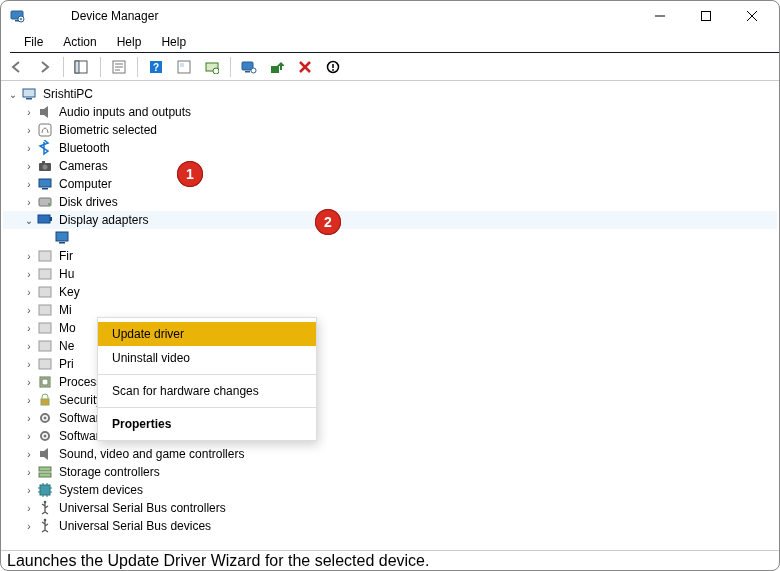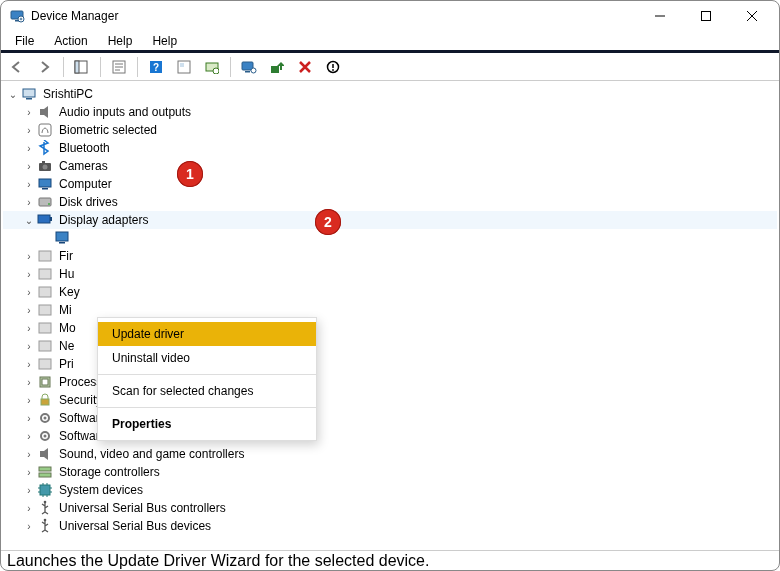--- a/index.html
+++ b/index.html
@@ -15,40 +15,42 @@
     position: relative;
     display: flex;
     flex-direction: column;
   }
   
   .titlebar {
     display: flex;
     align-items: center;
     height: 30px;
     padding: 0 4px 0 8px;
+    gap: 40px;
   }
   .titlebar .icon {
     width: 16px; height: 16px; margin-right: 6px;
     display:flex;align-items:center;justify-content:center;
   }
   .titlebar .title { flex:1; font-size:12px; }
   .win-btns { display:flex; }
   .win-btn {
     width:46px; height:30px;
     display:flex;align-items:center;justify-content:center;
     font-family: "Segoe UI Symbol", sans-serif;
   }
   
   .menubar {
     display:flex; gap:4px;
     padding: 2px 6px;
-    border-bottom:3px solid #0f172a;
+    border-bottom:1px solid #0f172a;
     height:22px;
     align-items:center;
     font-size:12px;
+    margin-left:9px;
   }
   .menubar span { padding:2px 8px; }
   
   .toolbar {
     display:flex; align-items:center;
     gap:4px;
     padding:2px 4px;
     height:28px;
     border-bottom:1px solid #ccc;
   }
@@ -495,21 +497,21 @@
           </svg>
         </span>
         <span class="label">Universal Serial Bus devices</span>
       </div>
     </div>
 
   <div class="ctx">
     <div class="ctx-item hover">Update driver</div>
     <div class="ctx-item">Uninstall video</div>
     <div class="ctx-sep"></div>
-    <div class="ctx-item">Scan for selected changes</div>
+    <div class="ctx-item">Scan for hardware changes</div>
     <div class="ctx-sep"></div>
     <div class="ctx-item bold">Properties</div>
   </div>
 
   <div class="ann-circle" style="left:176px;top:80px;">1</div>
   <svg class="ann-arrow" style="left:142px;top:94px;" width="48" height="30">
     <defs>
         <marker id="ah1" markerWidth="6" markerHeight="6" refX="5" refY="3" orient="auto">
           <path d="M0 0L6 3L0 6z" fill="#d92b20"></path>
         </marker>

